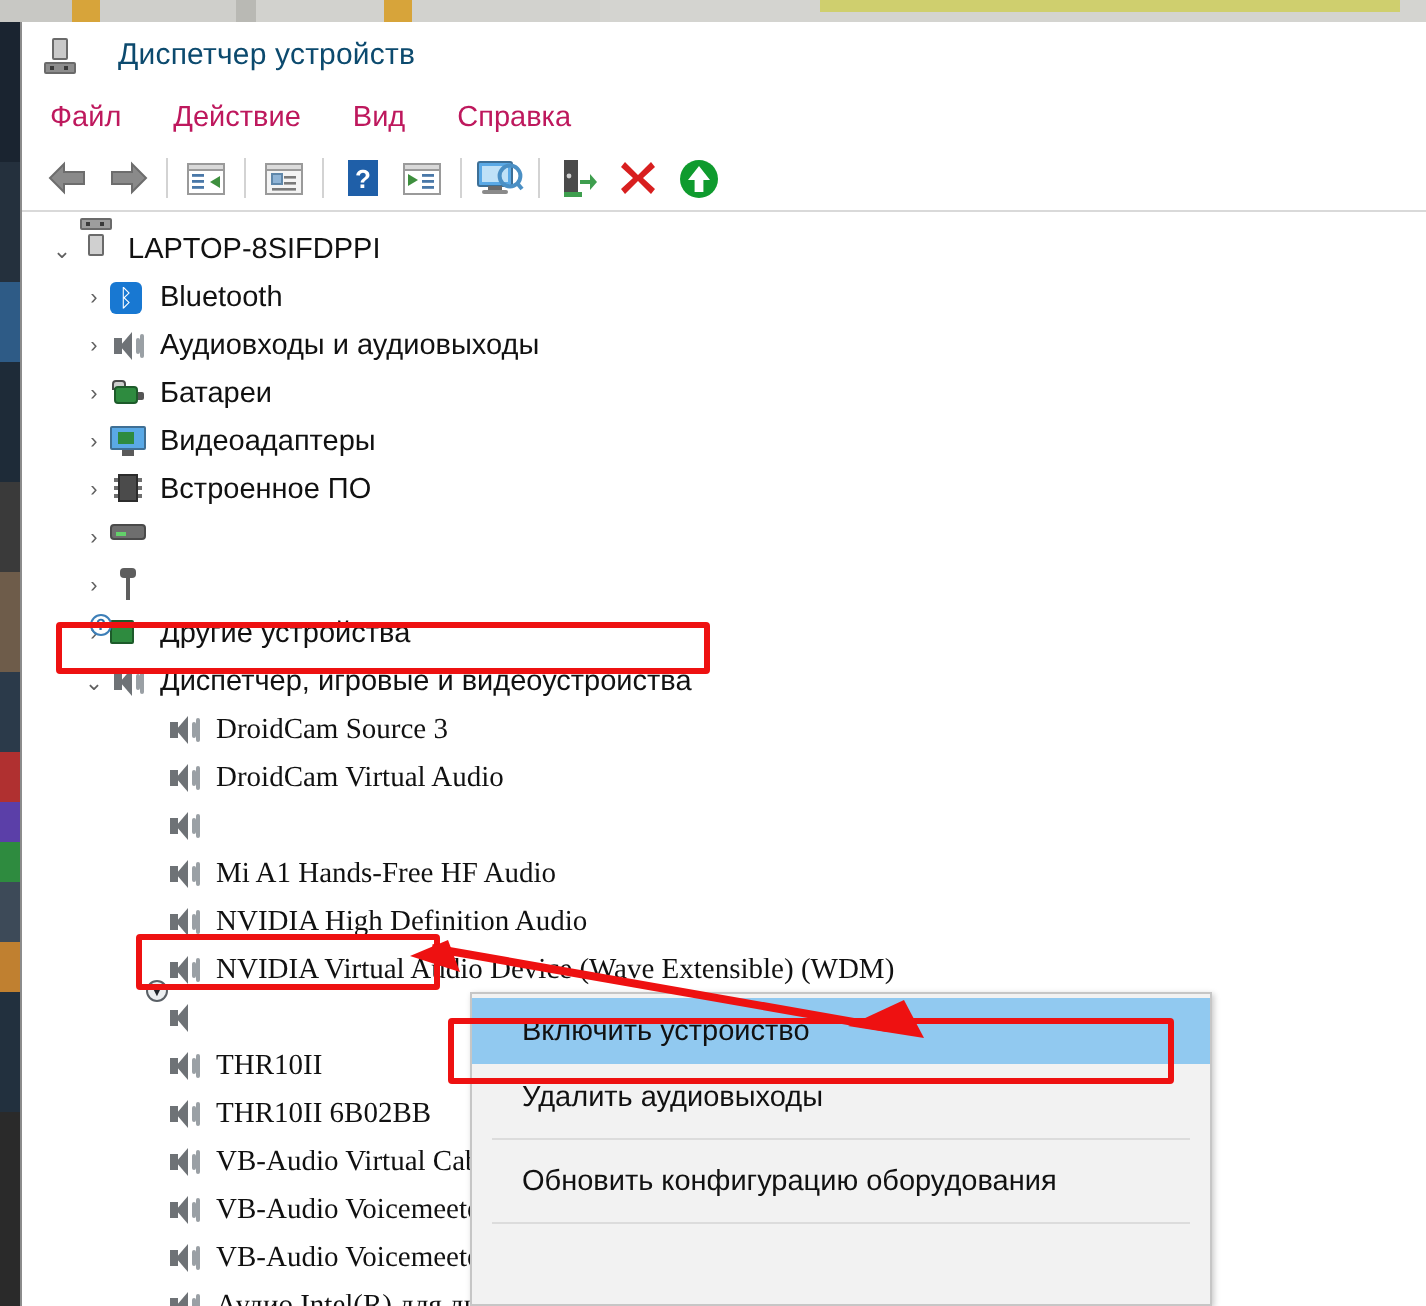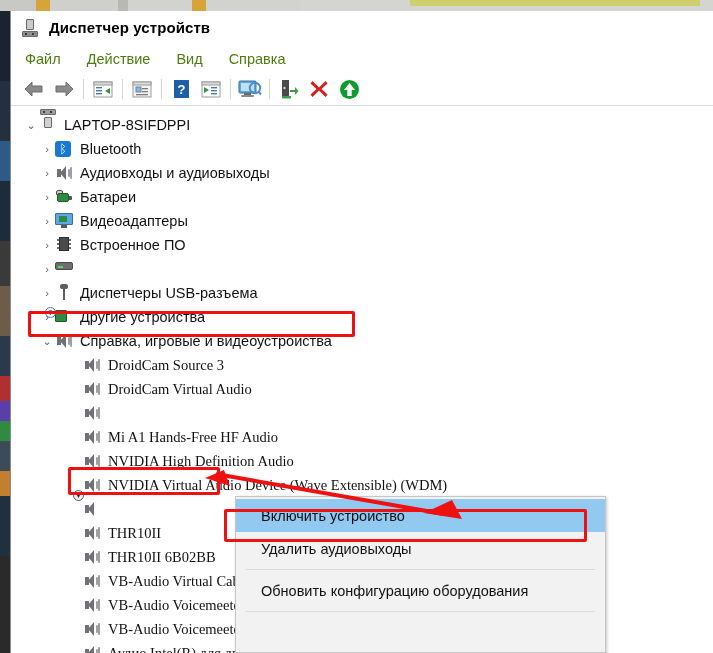--- a/index.html
+++ b/index.html
@@ -33,21 +33,21 @@
     border-left:1px solid #8c8c8c;
     overflow:hidden;
   }
 
   
   #titlebar {
     height:33px; display:flex; align-items:center;
     padding-left:10px; background:#ffffff;
   }
   #titlebar .title-text {
-    font-size:15px; color:#000000; margin-left:10px; letter-spacing:.1px;font-weight:bold;
+    font-size:15px; color:#0c4a6e; margin-left:20px; letter-spacing:.1px;
   }
 
   
   .appicon { width:18px; height:18px; position:relative; }
   .appicon .base {
     position:absolute; left:1px; bottom:0; width:16px; height:6px;
     background:#8d8d8d; border:1px solid #6a6a6a; border-radius:1px;
   }
   .appicon .tower {
     position:absolute; left:5px; top:0px; width:8px; height:11px;
@@ -58,21 +58,21 @@
   }
   .appicon .dot1 { left:4px; }
   .appicon .dot2 { left:11px; }
 
   
   #menubar {
     height:29px; display:flex; align-items:center;
     padding-left:14px; gap:0px; background:#ffffff;
   }
   #menubar .menu-item {
-    font-size:14.5px; color:#4d7c0f; padding:3px 13px 3px 0px; margin-right:13px;
+    font-size:14.5px; color:#be185d; padding:3px 13px 3px 0px; margin-right:13px;
     cursor:default;
   }
 
   
   #toolbar {
     height:33px; display:flex; align-items:center; gap:0px;
     padding-left:8px; background:#ffffff;
     border-bottom:1px solid #d9d9d9;
   }
   .tb-btn { width:30px; height:28px; display:flex; align-items:center; justify-content:center; }
@@ -424,37 +424,36 @@
       <span class="ico">
         <span class="disk"><span class="b"></span><span class="led"></span></span>
       </span>
     </div>
 
     <div class="node lvl1">
       <span class="chev">›</span>
       <span class="ico">
         <span class="usb"><span class="head"></span><span class="stem"></span></span>
       </span>
-      <span class="lbl">Диспетчеры USB-разъема</span>
     </div>
 
     <div class="node lvl1">
       <span class="chev">›</span>
       <span class="ico">
         <span class="unk"><span class="card"></span><span class="q">?</span></span>
       </span>
       <span class="lbl">Другие устройства</span>
     </div>
 
     <div class="node lvl1">
       <span class="chev">⌄</span>
       <span class="ico">
         <span class="spk"><span class="body"></span><span class="cone"></span><span class="w1"></span><span class="w2"></span></span>
       </span>
-      <span class="lbl">Справка, игровые и видеоустройства</span>
+      <span class="lbl">Диспетчер, игровые и видеоустройства</span>
     </div>
 
     <div class="node lvl2">
       <span class="ico">
         <span class="spk"><span class="body"></span><span class="cone"></span><span class="w1"></span><span class="w2"></span></span>
       </span>
       <span class="lbl">DroidCam Source 3</span>
     </div>
     <div class="node lvl2">
       <span class="ico">

